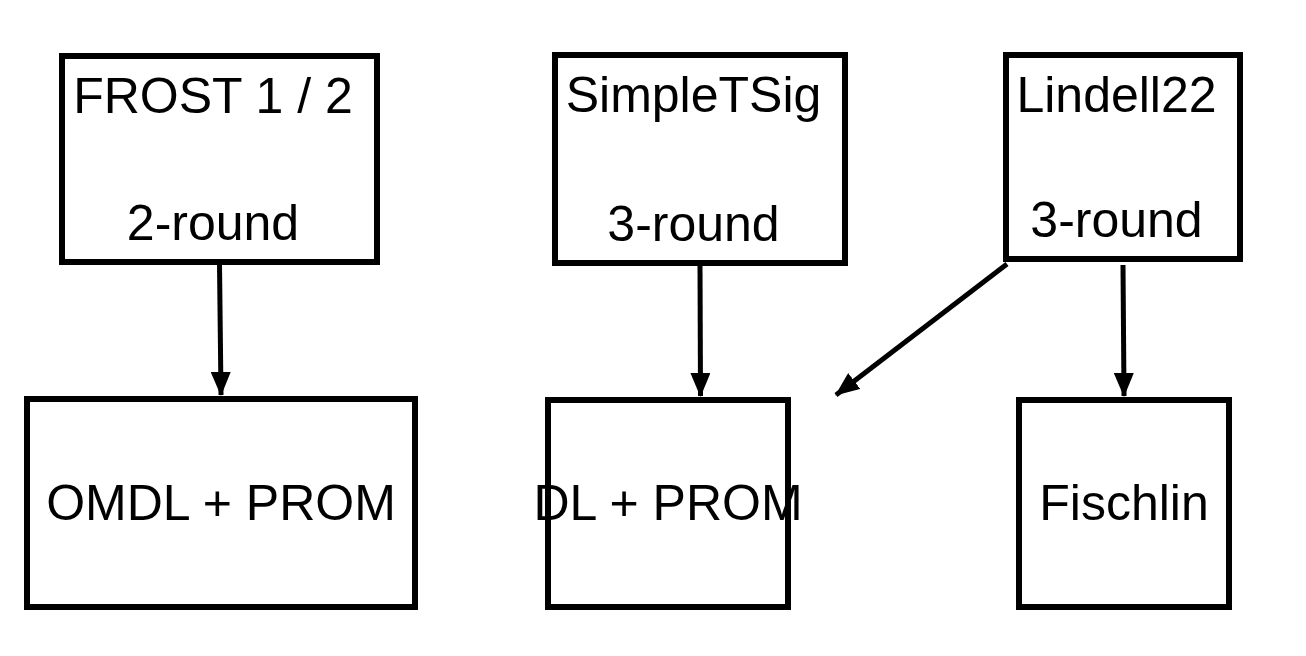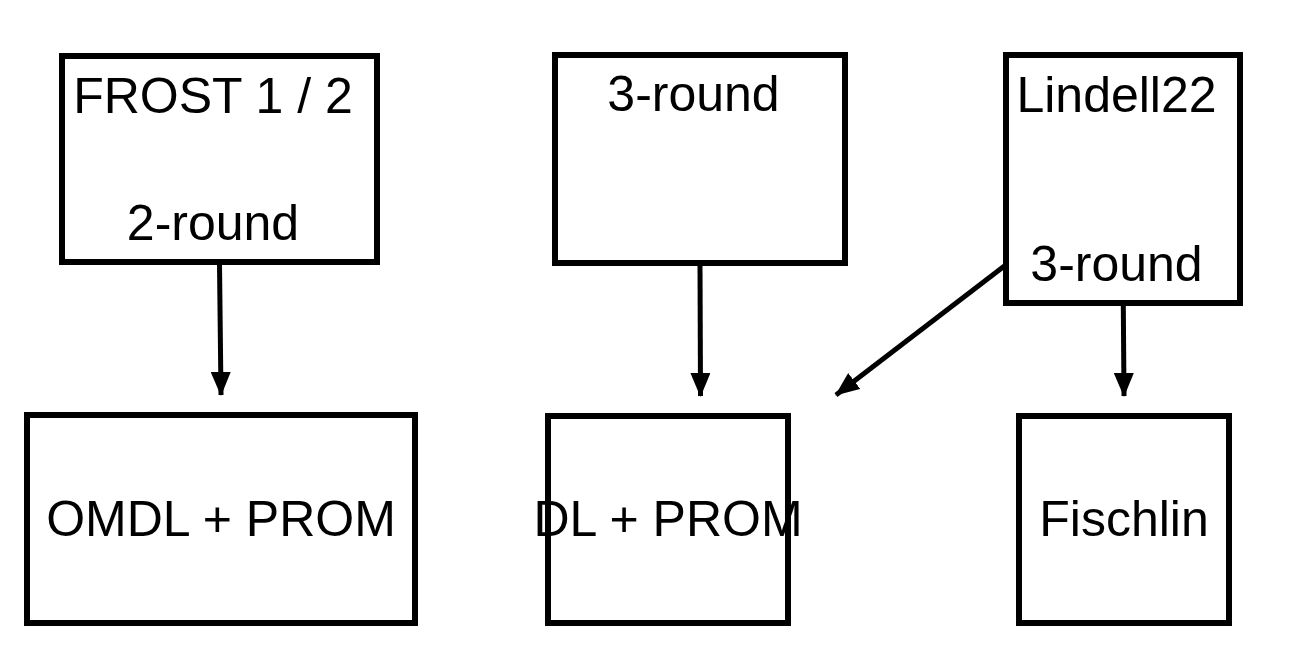--- a/index.html
+++ b/index.html
@@ -16,27 +16,27 @@
   .edge-head { fill:var(--ink); }
 
   .node {
     position:absolute;
     border:6px solid var(--ink);
     background:var(--bg);
     display:flex; flex-direction:column; align-items:center;
     text-align:center;
   }
   .node.top-row { justify-content:space-between; padding:10px 17px 10px 4px; }
-  .node.bottom-row { justify-content:center; padding:0 4px;margin-top:16px; }
+  .node.bottom-row { justify-content:center; padding:0 4px; }
   .node-title { font-size:50px; line-height:1.1; white-space:nowrap; }
   .node-subtitle { font-size:50px; line-height:1.05; white-space:nowrap; }
 
   #node-frost      { left:59px;   top:53px;  width:321px; height:212px; }
   #node-simpletsig { left:552px;  top:52px;  width:296px; height:214px; }
-  #node-lindell22  { left:1003px; top:52px;  width:240px; height:254px; }
+  #node-lindell22  { left:1003px; top:52px;  width:240px; height:210px; }
   #node-omdl-prom  { left:24px;   top:396px; width:394px; height:214px; }
   #node-dl-prom    { left:545px;  top:397px; width:246px; height:213px; }
   #node-fischlin   { left:1016px; top:397px; width:216px; height:213px;align-items:center; }
 </style>
 </head>
 <body style="--ink: #000000; --bg: #ffffff;">
 
 <div class="canvas">
 
   <svg id="edge-layer" class="edge-layer" viewBox="0 0 1306 656" xmlns="http://www.w3.org/2000/svg">
@@ -50,20 +50,21 @@
       <line x1="1007" y1="264" x2="836" y2="395" class="edge-line" marker-end="url(#arrowhead)"></line>
       <line x1="1123" y1="265" x2="1124" y2="396" class="edge-line" marker-end="url(#arrowhead)"></line>
     </svg>
 
   <div class="node top-row" id="node-frost">
     <div class="node-title">FROST 1 / 2</div>
     <div class="node-subtitle">2-round</div>
   </div>
 
   <div class="node top-row" id="node-simpletsig">
+    <div class="node-title">SimpleTSig</div>
     <div class="node-subtitle">3-round</div>
   </div>
 
   <div class="node top-row" id="node-lindell22">
     <div class="node-title">Lindell22</div>
     <div class="node-subtitle">3-round</div>
   </div>
 
   <div class="node bottom-row" id="node-omdl-prom">
     <div class="node-title">OMDL + PROM</div>

